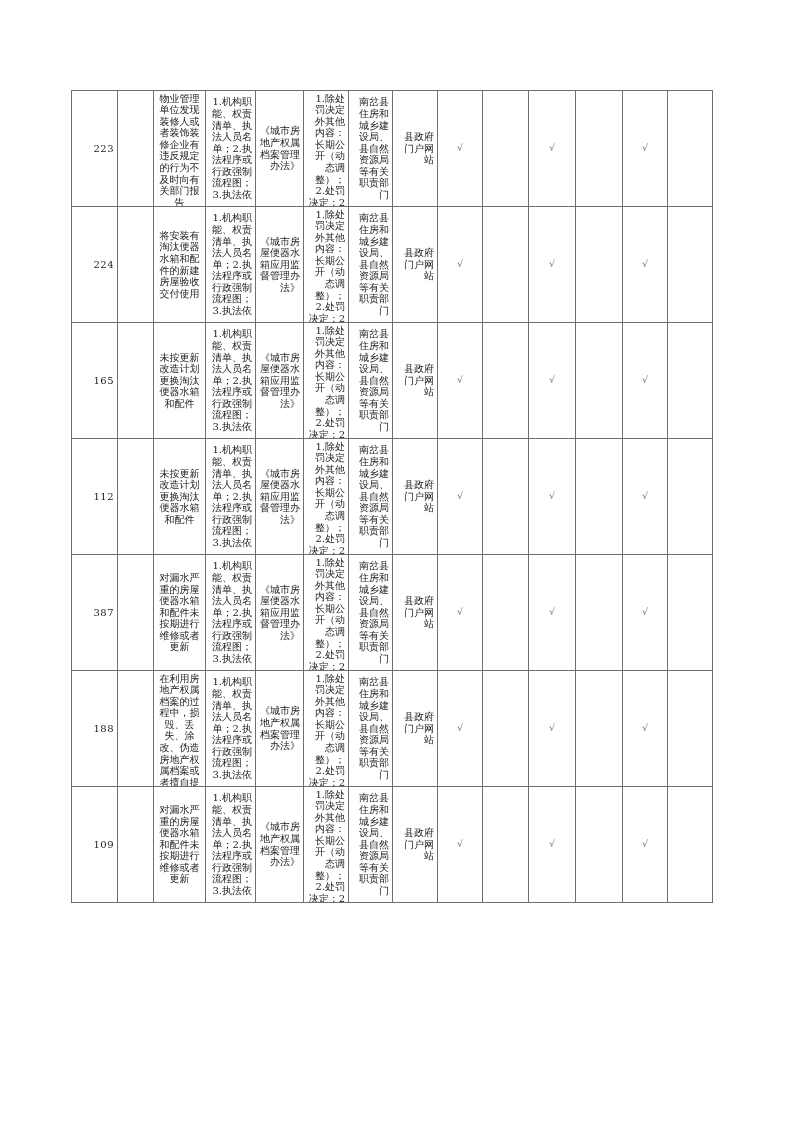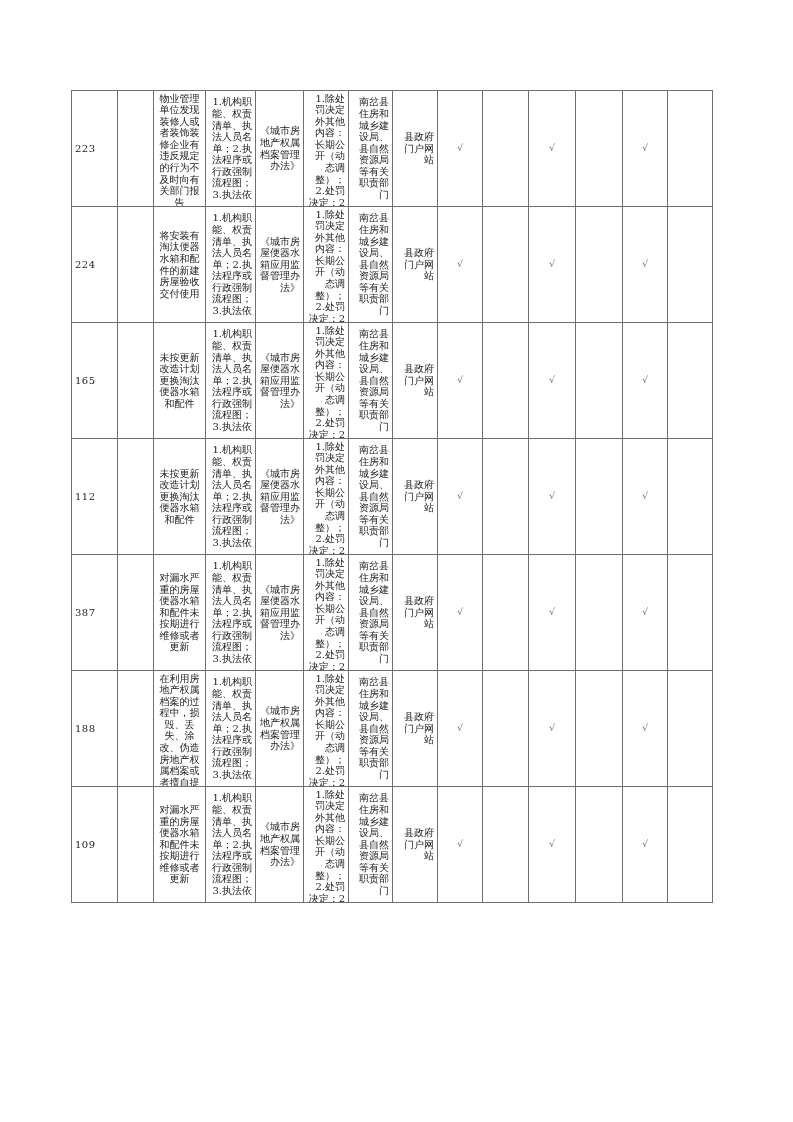--- a/index.html
+++ b/index.html
@@ -43,21 +43,21 @@
     line-height: 11.6px;
     color: #1c1c1c;
     word-break: break-all;
     width: 100%;
   }
   .al-center .cin { text-align: center; }
   .al-left .cin   { text-align: right; }
   .rowno .cin {
     font-size: 10px;
     letter-spacing: 0.5px;
-    text-align: left;
+    text-align: right;
   }
   .mark .cin {
     text-align: center;
     font-size: 9px;
     color: #6a6a6a;
   }
 </style>
 </head>
 <body>
 

